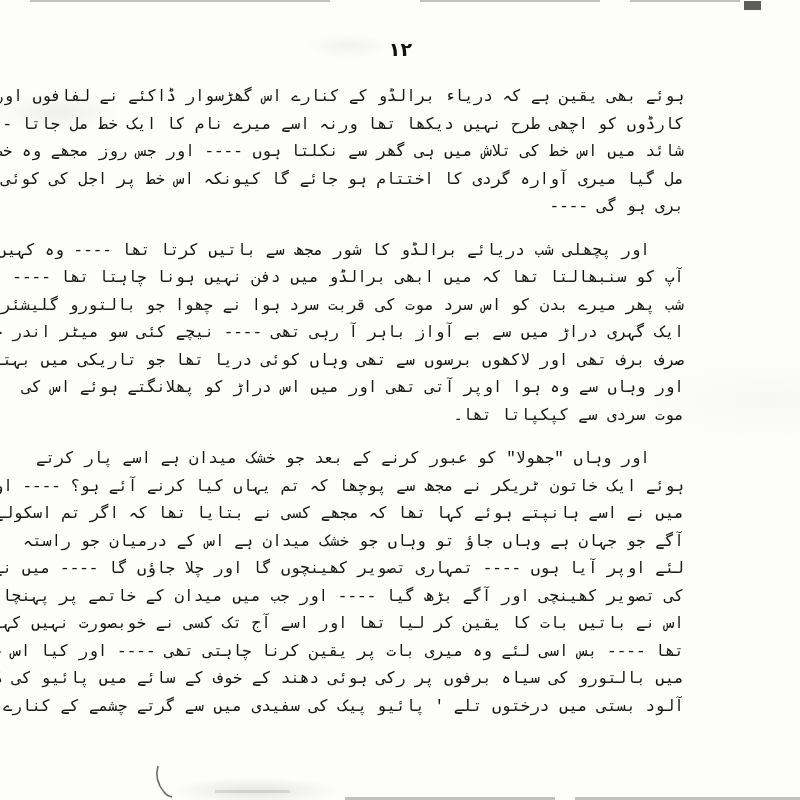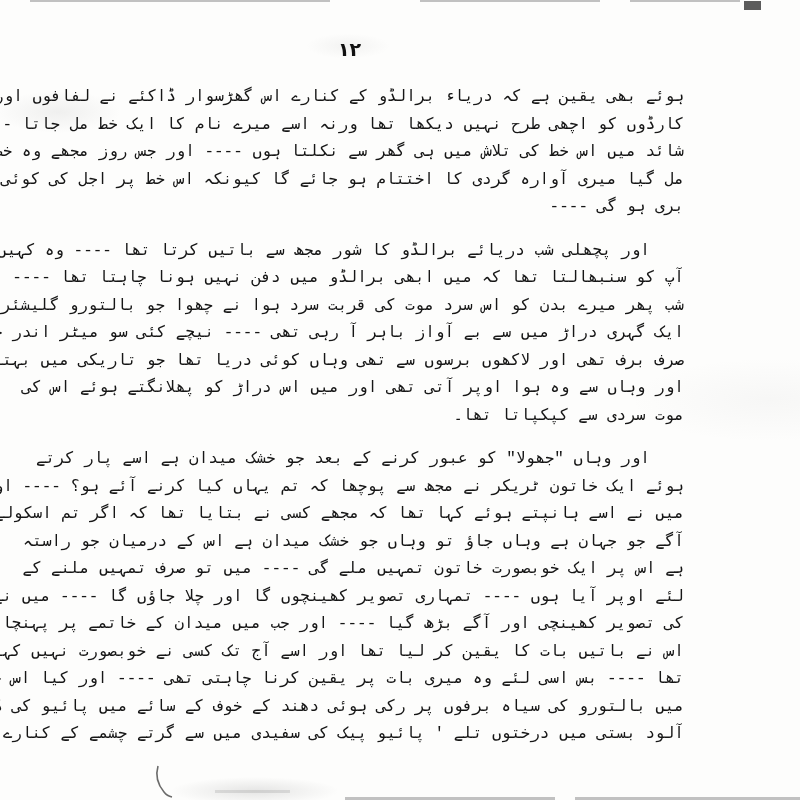--- a/index.html
+++ b/index.html
@@ -29,21 +29,21 @@
     background: #8f8f8f;
     opacity: 0.55;
   }
   .edge-seg.dark { background: #4a4a4a; opacity: 0.9; }
   .curl-mark { position: absolute; left: 148px; top: 765px; }
   .page-number {
     position: absolute;
     top: 38px;
     left: 338px;
     width: 74px;
-    text-align: left;
+    text-align: right;
     font-size: 19px;
     font-weight: bold;
     letter-spacing: 1px;
     color: #111;
   }
   .text-block {
     position: absolute;
     top: 68px;
     right: 100px;
     width: 592px;
@@ -102,21 +102,20 @@
       <span class="line">صرف برف تھی اور لاکھوں برسوں سے تھی وہاں کوئی دریا تھا جو تاریکی میں بہتا تھا</span>
       <span class="line">اور وہاں سے وہ ہوا اوپر آتی تھی اور میں اس دراڑ کو پھلانگتے ہوئے اس کی</span>
       <span class="line end">موت سردی سے کپکپاتا تھا۔</span>
     </div>
 
     <div class="para">
       <span class="line start">اور وہاں "جھولا" کو عبور کرنے کے بعد جو خشک میدان ہے اسے پار کرتے</span>
       <span class="line">ہوئے ایک خاتون ٹریکر نے مجھ سے پوچھا کہ تم یہاں کیا کرنے آئے ہو؟ ---- اور</span>
       <span class="line">میں نے اسے ہانپتے ہوئے کہا تھا کہ مجھے کسی نے بتایا تھا کہ اگر تم اسکولے سے</span>
       <span class="line">آگے جو جہان ہے وہاں جاؤ تو وہاں جو خشک میدان ہے اس کے درمیان جو راستہ</span>
-      <span class="line">ہے اس پر ایک خوبصورت خاتون تمہیں ملے گی ---- میں تو صرف تمہیں ملنے کے</span>
       <span class="line">لئے اوپر آیا ہوں ---- تمہاری تصویر کھینچوں گا اور چلا جاؤں گا ---- میں نے اس</span>
       <span class="line">کی تصویر کھینچی اور آگے بڑھ گیا ---- اور جب میں میدان کے خاتمے پر پہنچا اور</span>
       <span class="line">اس نے باتیں بات کا یقین کر لیا تھا اور اسے آج تک کسی نے خوبصورت نہیں کہا</span>
       <span class="line">تھا ---- بس اسی لئے وہ میری بات پر یقین کرنا چاہتی تھی ---- اور کیا اس خواب</span>
       <span class="line">میں بالتورو کی سیاہ برفوں پر رکی ہوئی دھند کے خوف کے سائے میں پائیو کی ڈھلوان</span>
       <span class="line">آلود بستی میں درختوں تلے ' پائیو پیک کی سفیدی میں سے گرتے چشمے کے کنارے '</span>
     </div>
 
   </div>
 </div>

